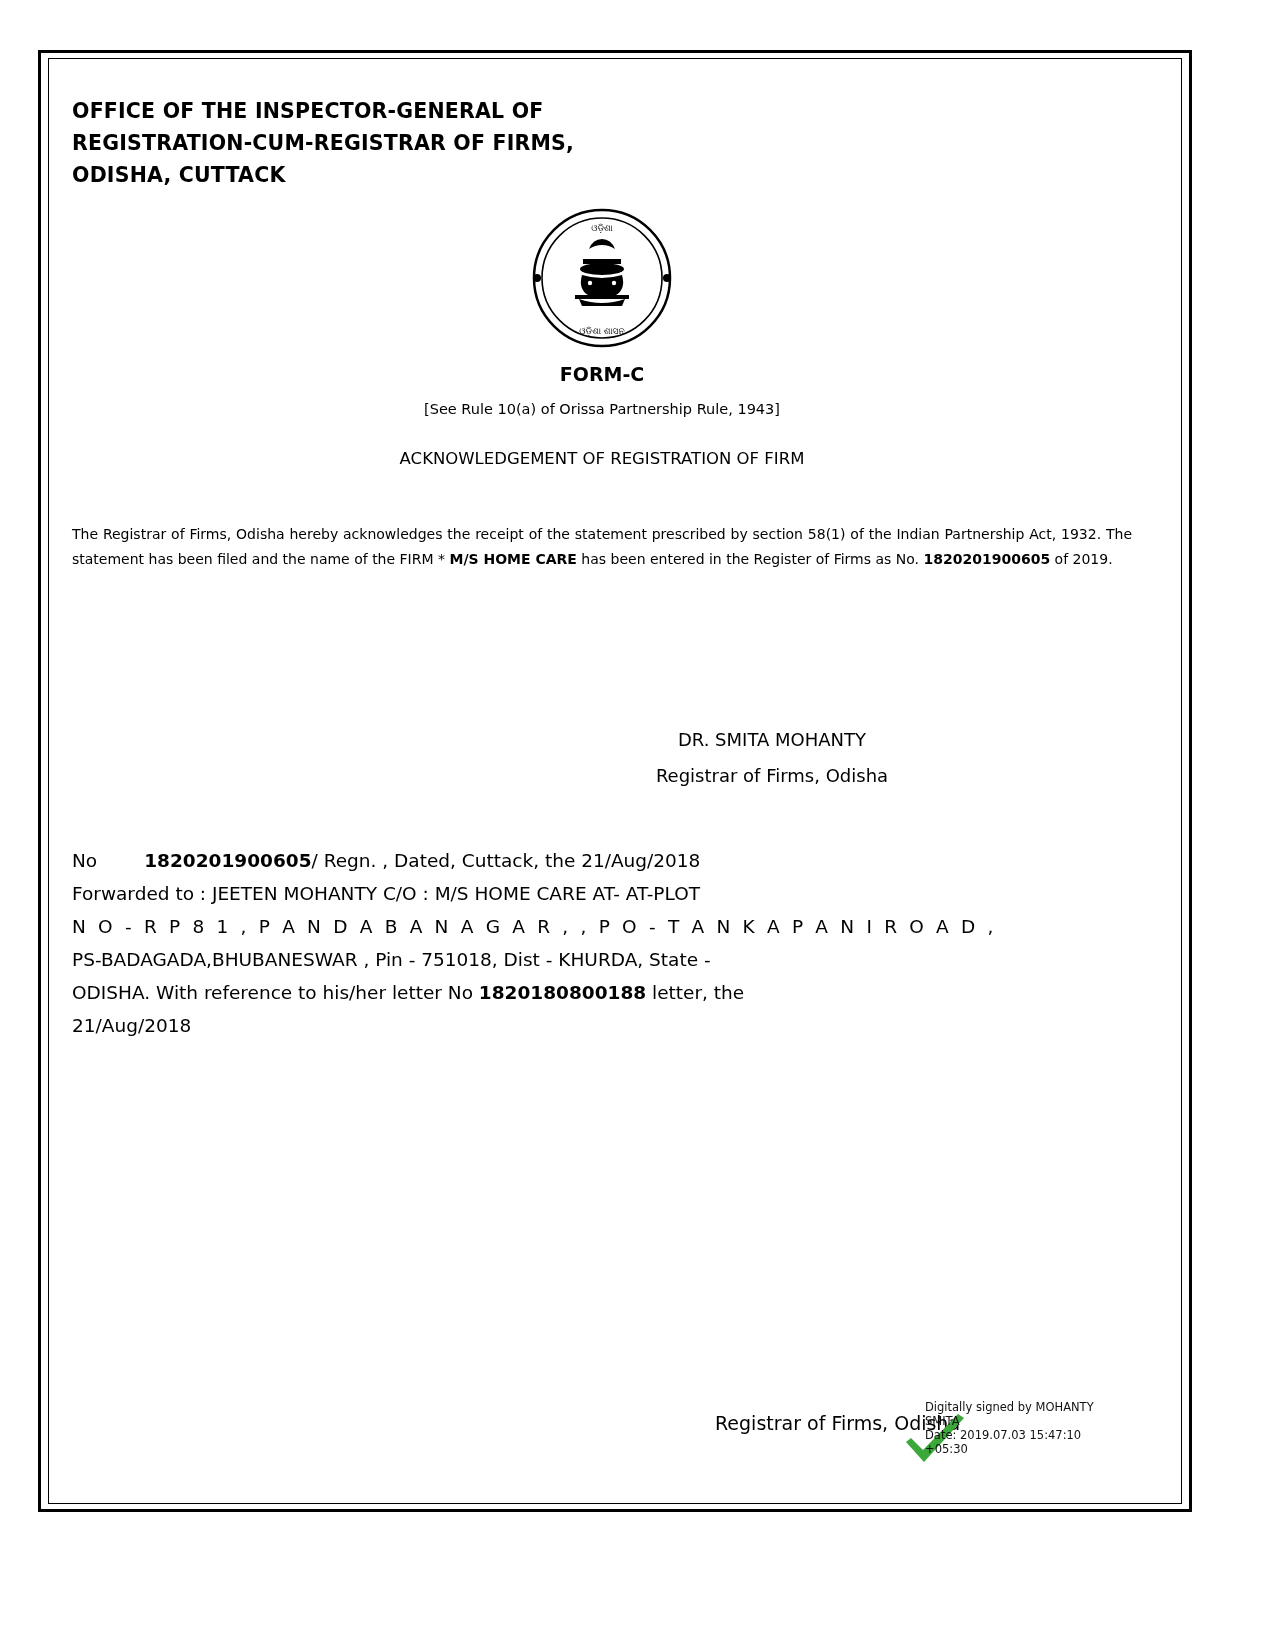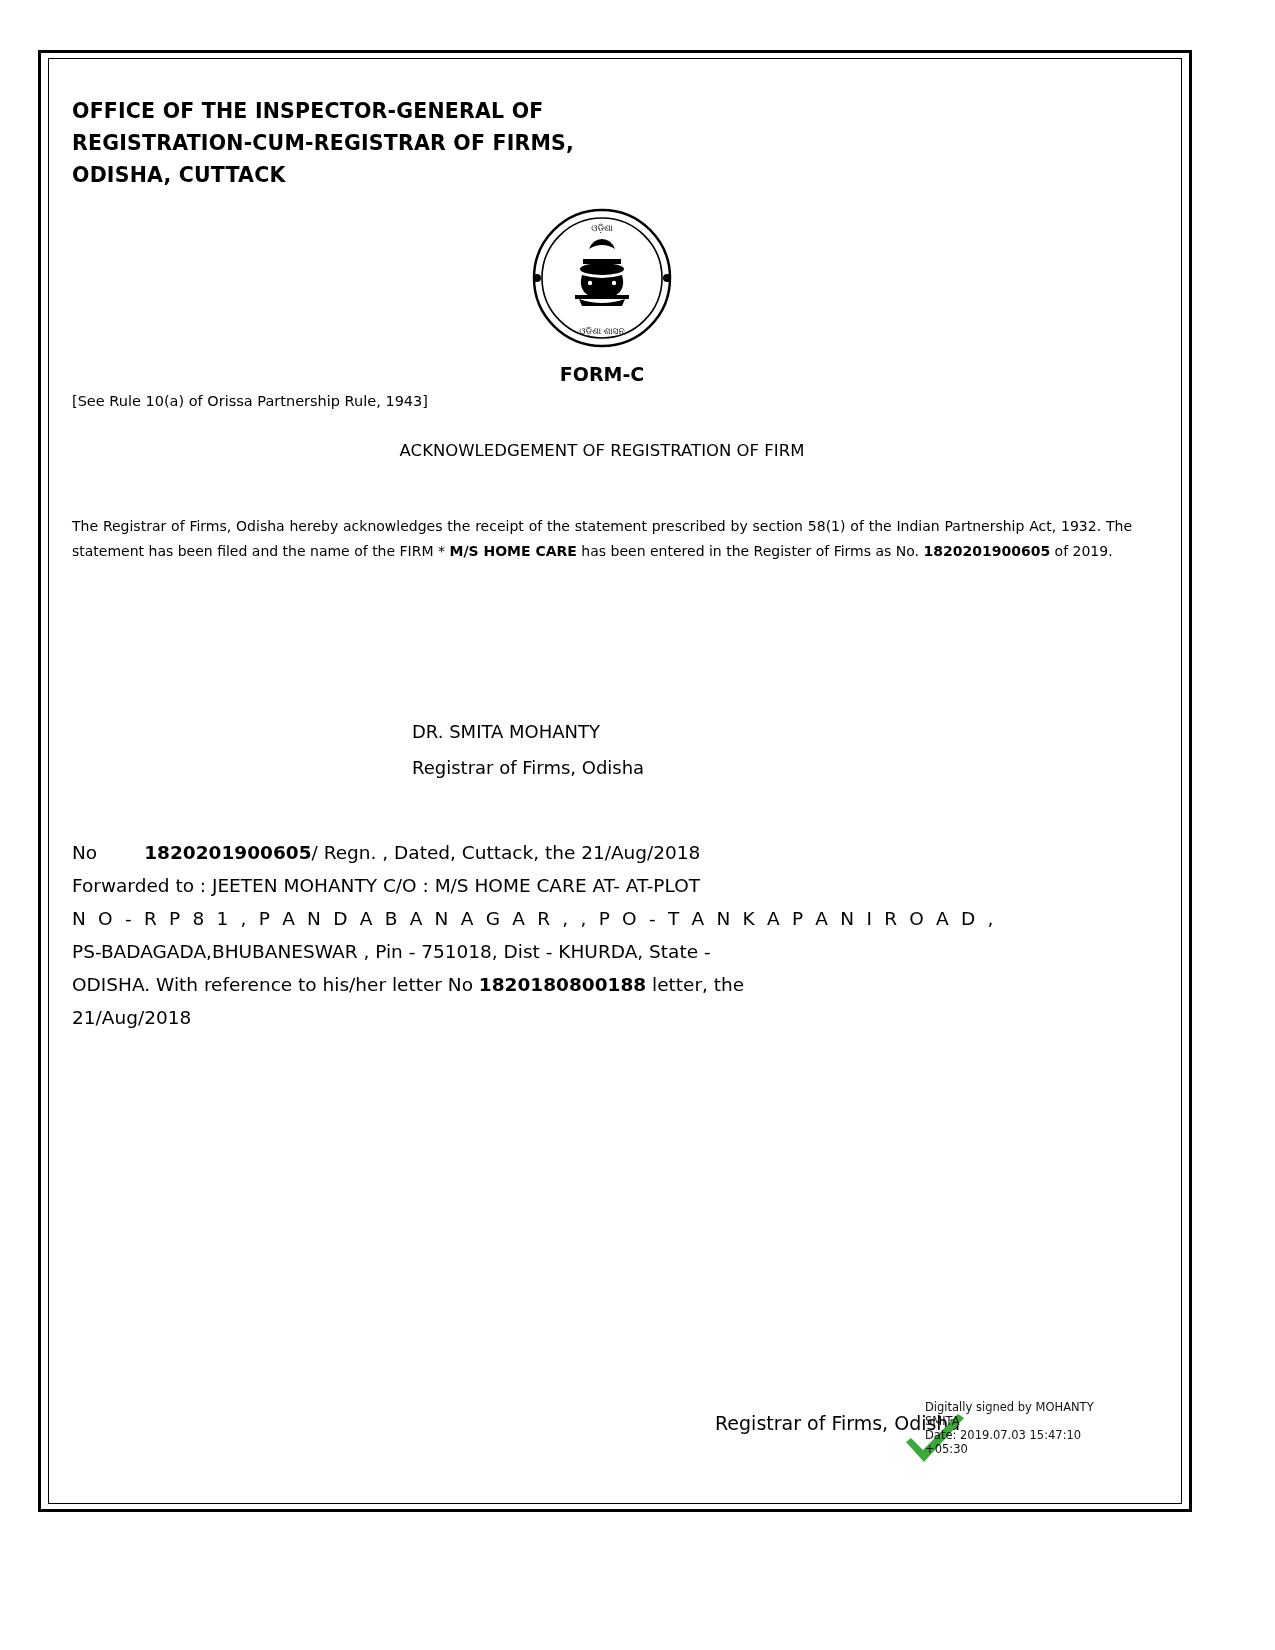--- a/index.html
+++ b/index.html
@@ -59,22 +59,23 @@
     height: 150px;
     position: relative;
   }
   .form-c {
     text-align: center;
     font-weight: bold;
     font-size: 19px;
     margin-top: 10px;
   }
   .rule-ref {
+    text-align: center;
     font-size: 14.5px;
-    margin-top: 8px;
+    margin-top: 16px;
   }
   .ack-line {
     text-align: center;
     font-size: 16.5px;
     margin-top: 32px;
   }
   .body-para {
     margin-top: 54px;
     font-size: 14px;
     line-height: 25px;
@@ -82,21 +83,21 @@
     text-justify: inter-word;
   }
   .memo {
     margin-top: 28px;
     font-size: 18.5px;
     line-height: 33px;
   }
   b, .bold { font-weight: bold; }
   .sign-block {
     margin-top: 150px;
-    text-align: left;
+    text-align: center;
     font-size: 18px;
     line-height: 36px;
     padding-left: 340px;
   }
   .forward-para {
     margin-top: 50px;
     font-size: 18.5px;
     line-height: 33px;
     text-align: justify;
   }

